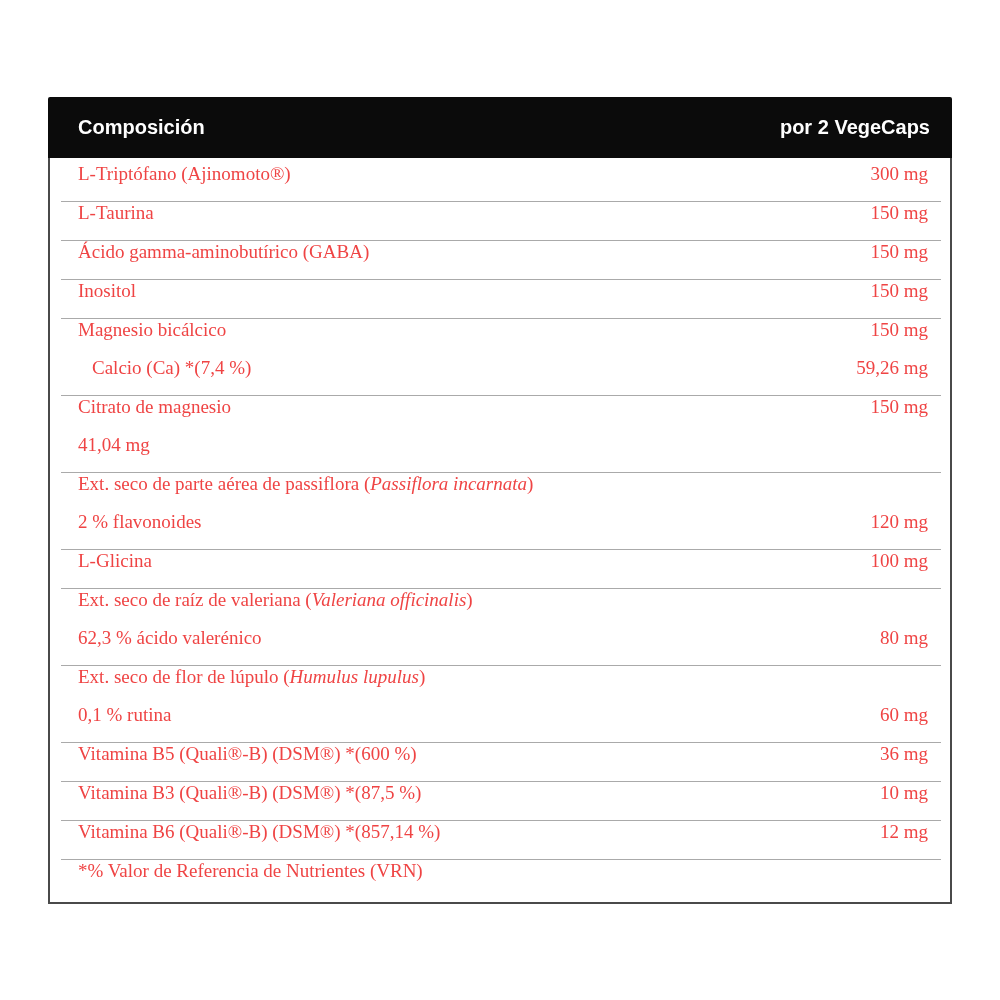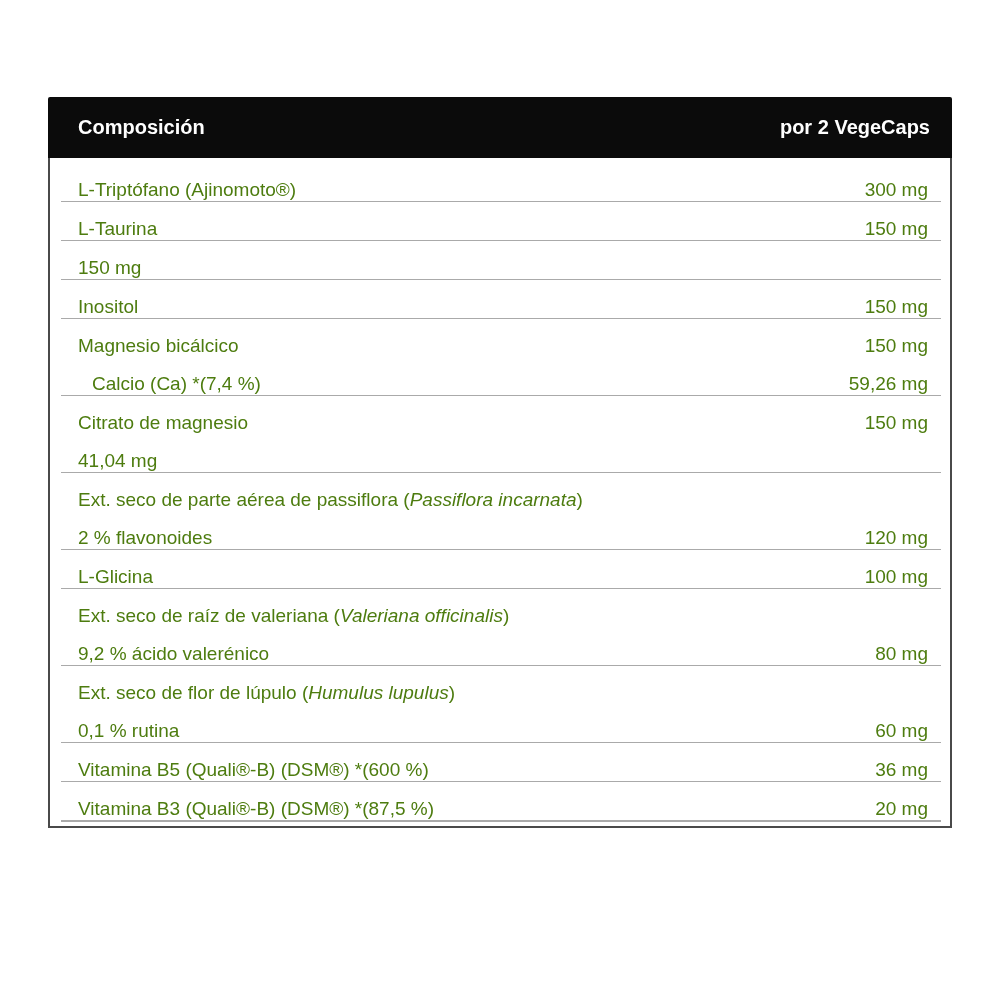--- a/index.html
+++ b/index.html
@@ -34,25 +34,26 @@
     border-left: 2px solid #4a4a4a;
     border-right: 2px solid #4a4a4a;
     border-bottom: 2px solid #4a4a4a;
     background: #ffffff;
     padding: 5px 0 4px 0;
     box-sizing: border-box;
   }
   .row {
     display: flex;
     justify-content: space-between;
-    align-items: flex-end;
+    align-items: flex-start;
     height: 38px;
     padding: 0 22px 0 28px;
     font-size: 19px;
-    color: #4d7c0f;
+    color: #ef4444;
+    font-family: Liberation Serif, serif;
   }
   .row .name { white-space: nowrap; }
   .row .name.indent { padding-left: 14px; }
   .row .amount { white-space: nowrap; text-align: right; }
   .sep {
     height: 1px;
     background: #aaaaaa;
     margin: 0 9px 0 11px;
   }
   .footnote-row { font-size: 19px; }
@@ -70,20 +71,21 @@
         <span class="name">L-Triptófano (Ajinomoto®)</span>
         <span class="amount">300 mg</span>
       </div>
       <div class="sep"></div>
       <div class="row">
         <span class="name">L-Taurina</span>
         <span class="amount">150 mg</span>
       </div>
       <div class="sep"></div>
       <div class="row">
+        <span class="name">Ácido gamma-aminobutírico (GABA)</span>
         <span class="amount">150 mg</span>
       </div>
       <div class="sep"></div>
       <div class="row">
         <span class="name">Inositol</span>
         <span class="amount">150 mg</span>
       </div>
       <div class="sep"></div>
       <div class="row">
         <span class="name">Magnesio bicálcico</span>
@@ -112,37 +114,44 @@
       <div class="sep"></div>
       <div class="row">
         <span class="name">L-Glicina</span>
         <span class="amount">100 mg</span>
       </div>
       <div class="sep"></div>
       <div class="row">
         <span class="name">Ext. seco de raíz de valeriana (<i>Valeriana officinalis</i>)</span>
       </div>
       <div class="row">
-        <span class="name">9,2 % ácido valerénico</span>
+        <span class="name">62,3 % ácido valerénico</span>
         <span class="amount">80 mg</span>
       </div>
       <div class="sep"></div>
       <div class="row">
         <span class="name">Ext. seco de flor de lúpulo (<i>Humulus lupulus</i>)</span>
       </div>
       <div class="row">
         <span class="name">0,1 % rutina</span>
         <span class="amount">60 mg</span>
       </div>
       <div class="sep"></div>
       <div class="row">
         <span class="name">Vitamina B5 (Quali®-B) (DSM®) *(600 %)</span>
         <span class="amount">36 mg</span>
       </div>
       <div class="sep"></div>
       <div class="row">
         <span class="name">Vitamina B3 (Quali®-B) (DSM®) *(87,5 %)</span>
-        <span class="amount">20 mg</span>
+        <span class="amount">10 mg</span>
       </div>
       <div class="sep"></div>
+      <div class="row">
+        <span class="name">Vitamina B6 (Quali®-B) (DSM®) *(857,14 %)</span>
+        <span class="amount">12 mg</span>
+      </div>
       <div class="sep"></div>
+      <div class="row footnote-row">
+        <span class="name">*% Valor de Referencia de Nutrientes (VRN)</span>
+      </div>
     </div>
 </div>
 
 </body></html>

